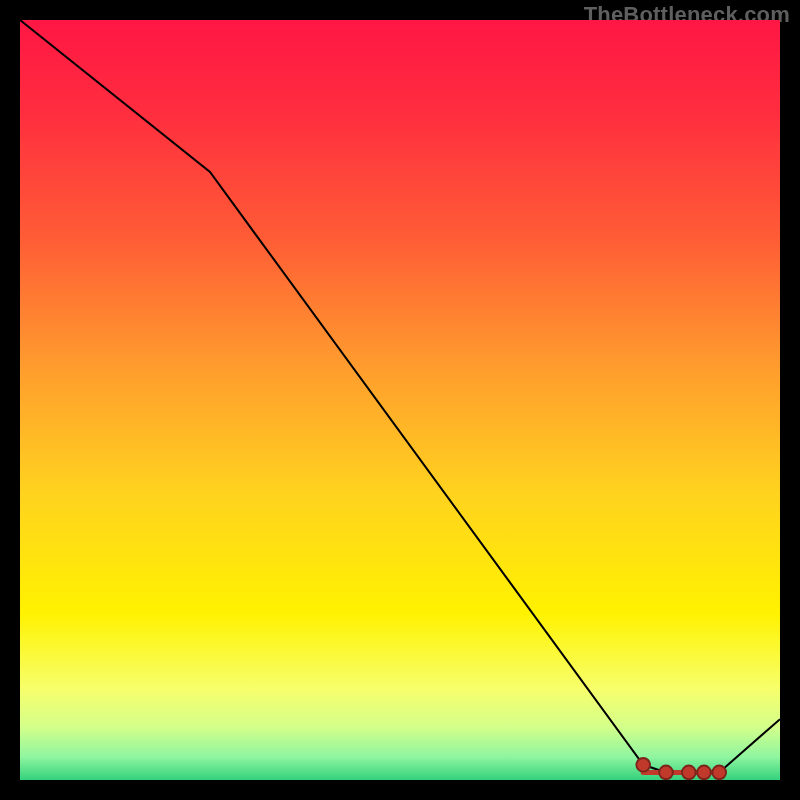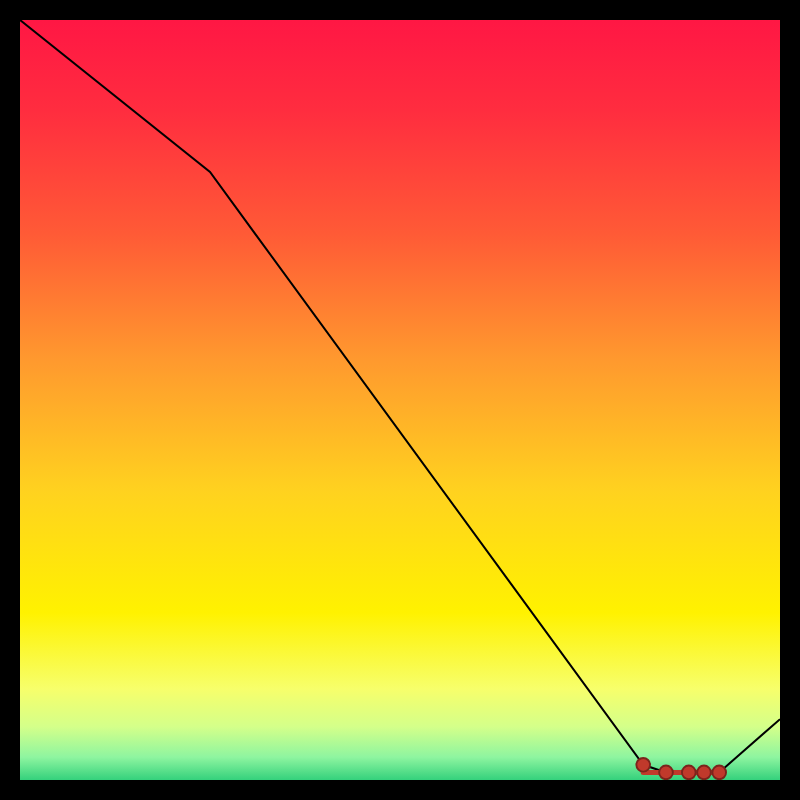--- a/index.html
+++ b/index.html
@@ -31,20 +31,21 @@
     color: #5f5f5f;
     font-size: 22px;
     font-weight: 600;
     letter-spacing: 0.2px;
   }
 </style>
 </head>
 <body>
 
 <div class="frame">
+  <div class="attribution">TheBottleneck.com</div>
 
   <svg class="plot" viewBox="0 0 100 100" preserveAspectRatio="none">
     <defs>
       <linearGradient id="bg-grad" x1="0" y1="0" x2="0" y2="1">
           <stop offset="0.0%" stop-color="#ff1744"></stop>
           <stop offset="12.0%" stop-color="#ff2d3f"></stop>
           <stop offset="28.0%" stop-color="#ff5a36"></stop>
           <stop offset="45.0%" stop-color="#ff9a2e"></stop>
           <stop offset="62.0%" stop-color="#ffd21f"></stop>
           <stop offset="78.0%" stop-color="#fff200"></stop>

